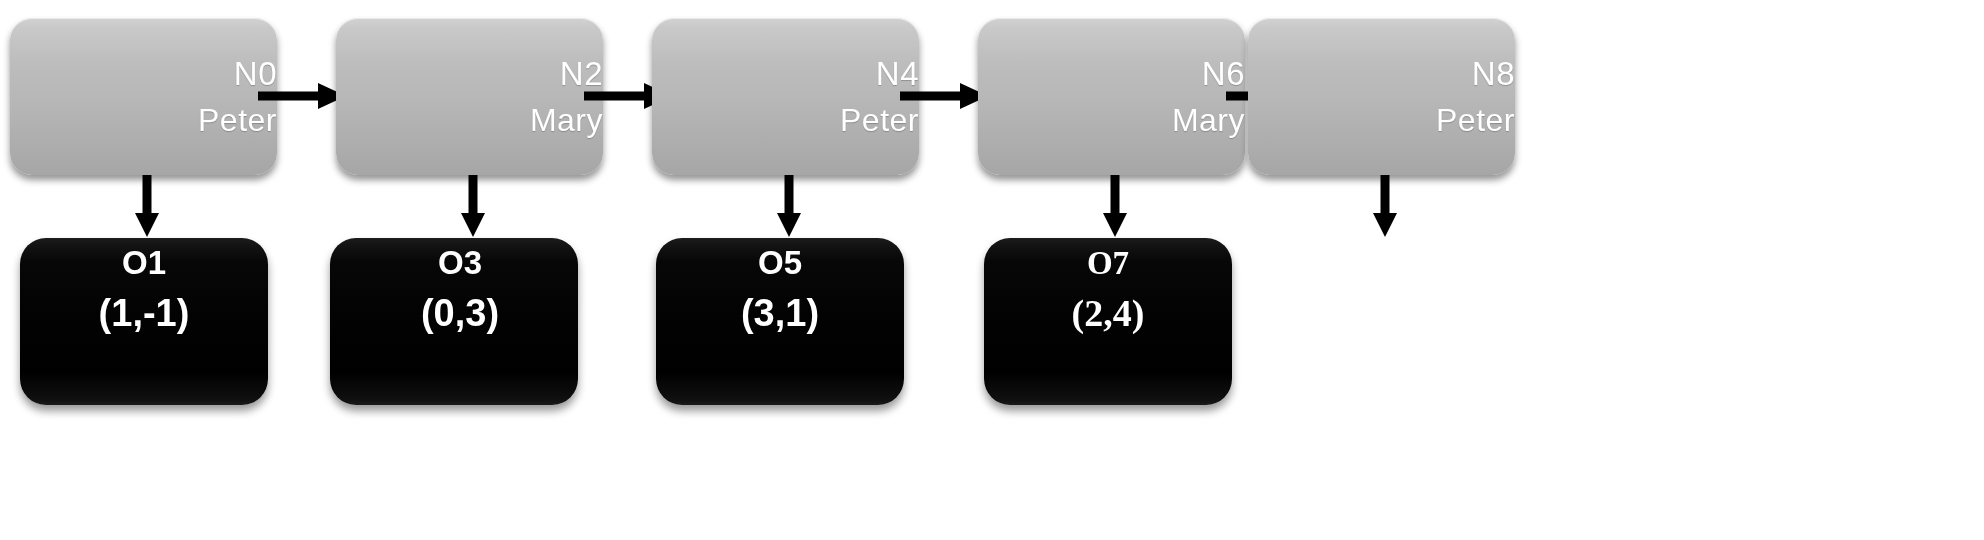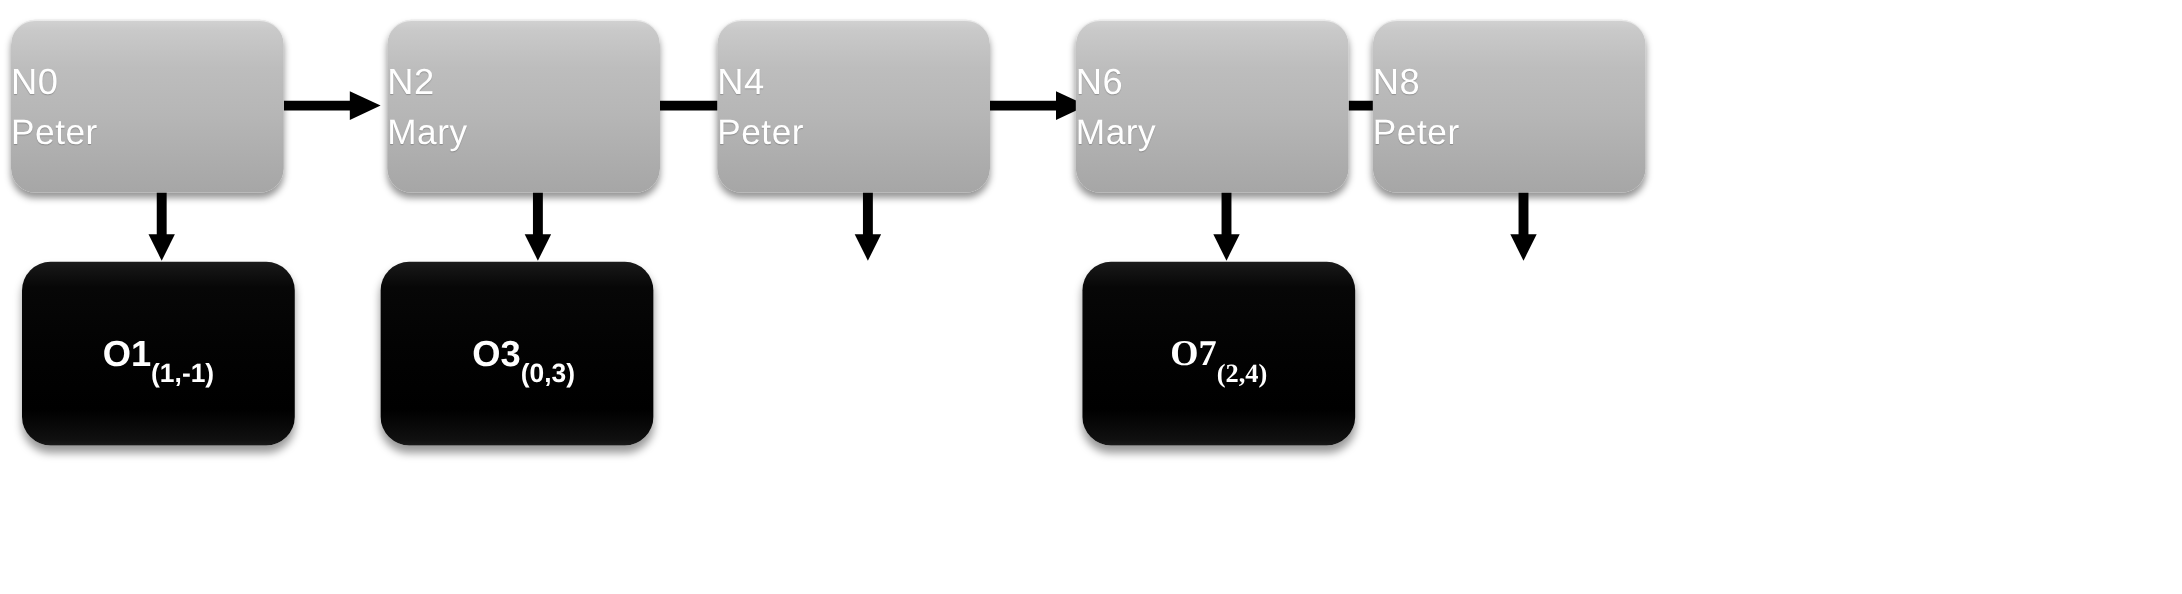--- a/index.html
+++ b/index.html
@@ -26,35 +26,35 @@
     top: 0;
     width: 248px;
     height: 540px;
   }
 
   
   .actor-node {
     position: absolute;
     left: 0;
     top: 18px;
-    width: 248px;
+    width: 267px;
     height: 157px;
     border-radius: 22px;
     background: linear-gradient(to bottom,
                 #d2d2d2 0%,
                 #c9c9c9 6%,
                 #bdbdbd 28%,
                 #b6b6b6 55%,
                 #ababab 86%,
                 #a6a6a6 100%);
     box-shadow: 0 5px 7px rgba(0,0,0,0.42),
                 inset 0 1px 0 rgba(255,255,255,0.55);
     display: flex;
     flex-direction: column;
-    align-items: flex-start;
+    align-items: flex-end;
     justify-content: center;
     color: #ffffff;
     text-shadow: 0 1px 1px rgba(0,0,0,0.22);
     box-sizing: border-box;
   }
   .actor-id {
     font-size: 33px;
     line-height: 46px;
     letter-spacing: 0.5px;
   }
@@ -75,36 +75,34 @@
     background: linear-gradient(to bottom,
                 #1c1c1c 0%,
                 #141414 4%,
                 #070707 14%,
                 #030303 45%,
                 #000000 80%,
                 #101010 97%,
                 #1a1a1a 100%);
     box-shadow: 0 6px 8px rgba(0,0,0,0.40);
     display: flex;
-    flex-direction: row;
+    flex-direction: column;
     align-items: center;
-    justify-content: center;
     color: #ffffff;
     box-sizing: border-box;
   }
   .obs-id {
     font-size: 33px;
     font-weight: bold;
     line-height: 50px;
   }
   .obs-coords {
-    font-size: 24px;
+    font-size: 38px;
     font-weight: bold;
     line-height: 50px;
-    margin-top: 36px;
   }
 
   
   .arrow-down {
     position: absolute;
     left: 124px;
     top: 175px;
     width: 26px;
     height: 64px;
   }
@@ -138,21 +136,21 @@
         <line x1="0" y1="24" x2="66" y2="24" stroke="#000000" stroke-width="9"></line>
         <polygon points="88,24 60,11 60,37" fill="#000000"></polygon>
       </svg>
     </div>
     <div class="obs-node" style="left:10px;">
       <div class="obs-id">O1</div>
       <div class="obs-coords">(1,-1)</div>
     </div>
   </div>
 
-  <div class="column" style="left:352px;">
+  <div class="column" style="left:336px;">
     <div class="actor-node">
       <div class="actor-id">N2</div>
       <div class="actor-name">Mary</div>
     </div>
     <div class="arrow-down">
       <svg width="26" height="64" viewBox="0 0 26 64">
         <line x1="13" y1="0" x2="13" y2="44" stroke="#000000" stroke-width="9"></line>
         <polygon points="13,62 1,38 25,38" fill="#000000"></polygon>
       </svg>
     </div>
@@ -178,20 +176,24 @@
         <line x1="13" y1="0" x2="13" y2="44" stroke="#000000" stroke-width="9"></line>
         <polygon points="13,62 1,38 25,38" fill="#000000"></polygon>
       </svg>
     </div>
     <div class="arrow-right">
       <svg width="90" height="48" viewBox="0 0 90 48">
         <line x1="0" y1="24" x2="66" y2="24" stroke="#000000" stroke-width="9"></line>
         <polygon points="88,24 60,11 60,37" fill="#000000"></polygon>
       </svg>
     </div>
+    <div class="obs-node" style="left:4px;">
+      <div class="obs-id">O5</div>
+      <div class="obs-coords">(3,1)</div>
+    </div>
   </div>
 
   <div class="column" style="left:978px;">
     <div class="actor-node">
       <div class="actor-id">N6</div>
       <div class="actor-name">Mary</div>
     </div>
     <div class="arrow-down">
       <svg width="26" height="64" viewBox="0 0 26 64">
         <line x1="13" y1="0" x2="13" y2="44" stroke="#000000" stroke-width="9"></line>

